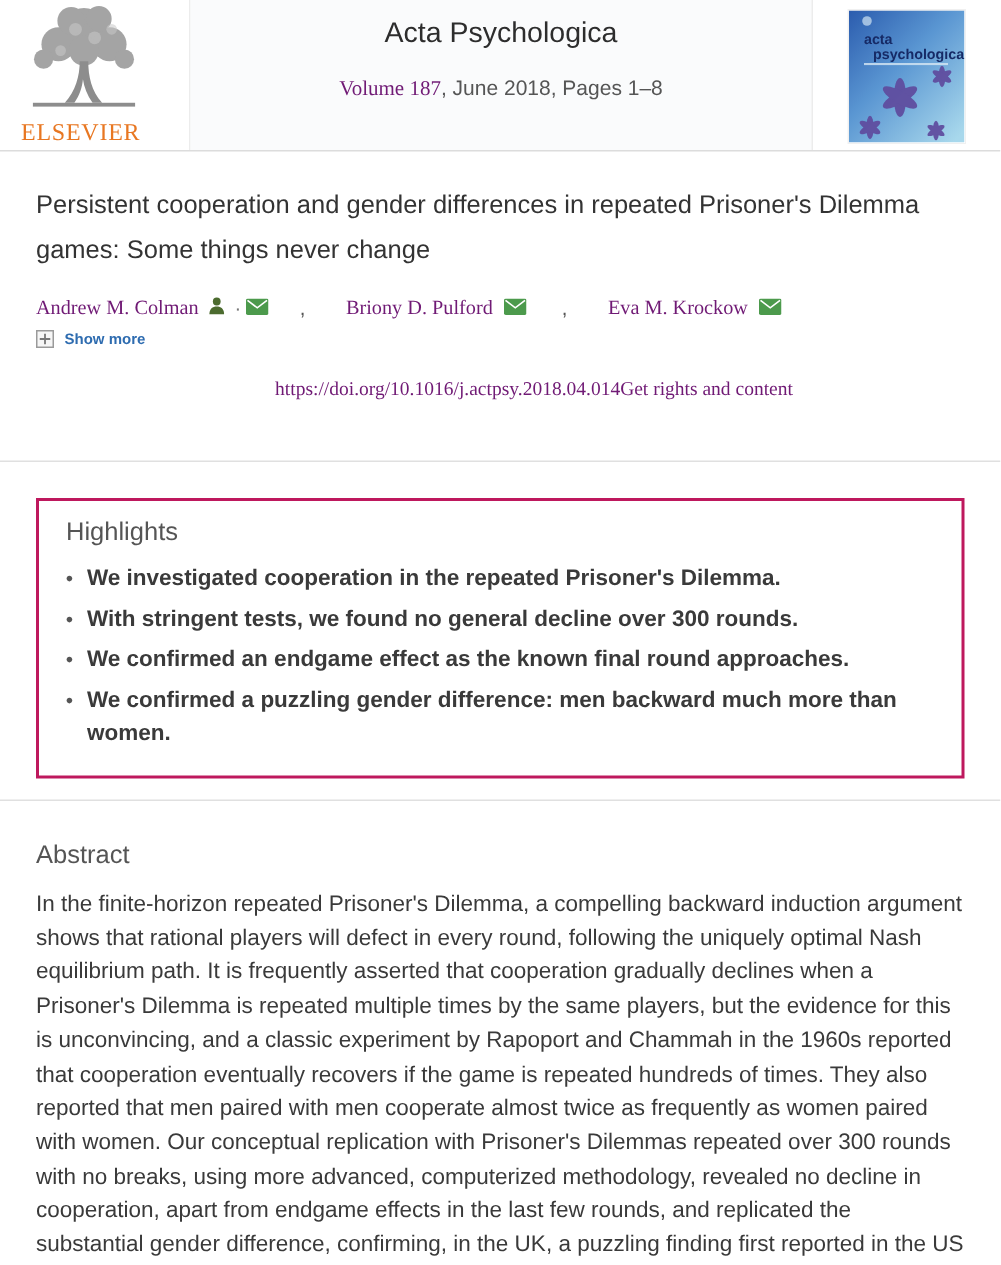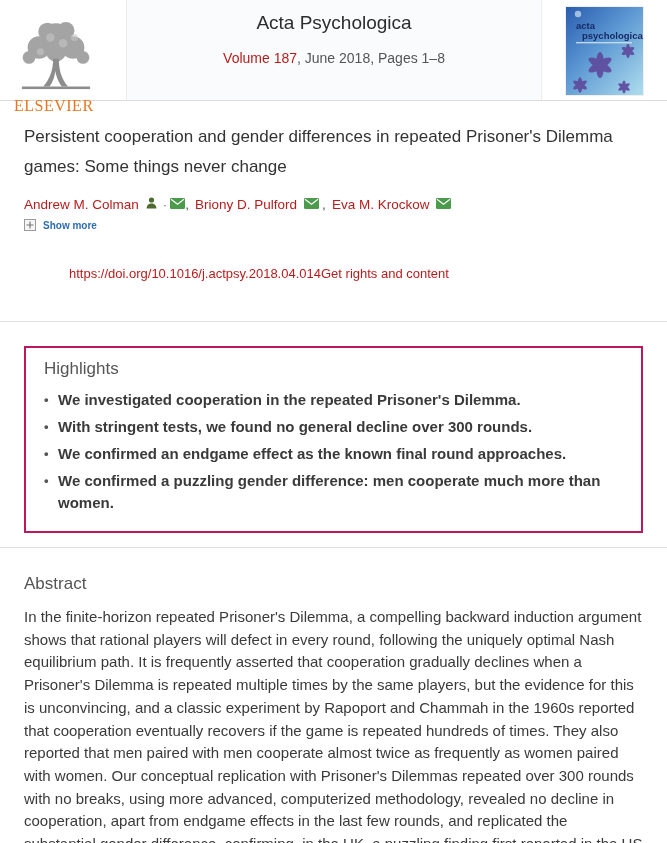--- a/index.html
+++ b/index.html
@@ -12,21 +12,21 @@
   .page { width: 667px; min-height: 843px; background: #fff; }
 
   
   .journal-header {
     display: flex;
     height: 101px;
     border-bottom: 1px solid #dcdcdc;
   }
   .logo-col {
     width: 127px;
-    padding: 20px 0 2px 12px;
+    padding: 2px 0 2px 12px;
     border-right: 1px solid #ececec;
     display: flex;
     flex-direction: column;
     align-items: flex-start;
     cursor: pointer;
   }
   .elsevier-text {
     font-family: "Liberation Serif", "DejaVu Serif", serif;
     color: #e87722;
     font-size: 16px;
@@ -54,39 +54,40 @@
     width: 126px;
     border-left: 1px solid #ececec;
     display: flex;
     justify-content: center;
     align-items: flex-start;
     padding-top: 7px;
   }
   .cover { cursor: pointer; box-shadow: 0 0 0 1px rgba(0,0,0,0.06); line-height: 0; }
 
   
-  .link { color: #b91c1c; text-decoration: none; cursor: pointer; }
+  .link { color: #701a75; text-decoration: none; cursor: pointer; font-family: Liberation Serif, serif; }
 
   
   .content { padding: 0 24px; }
   .article-title {
     margin-top: 21px;
     font-size: 17px;
     font-weight: 400;
     color: #333;
     line-height: 30px;
     max-width: 600px;
   }
   .authors {
     margin-top: 15px;
     font-size: 13.5px;
     color: #555;
     display: flex;
     align-items: center;
     flex-wrap: wrap;
+    gap: 21px;
   }
   .author { display: inline-flex; align-items: center; }
   .author a { margin-right: 4px; }
   .icon-gap { margin: 0 3px; }
   .dot-sep { color: #777; margin: 0 3px; }
   .comma-sep { margin-right: 6px; color: #555; }
   .envelope-icon, .person-icon { display: inline-block; vertical-align: middle; }
   .envelope-icon { cursor: pointer; }
 
   .show-more {
@@ -105,23 +106,23 @@
     margin-right: 7px;
   }
   .plusbox svg { display: block; }
   .show-more-label {
     color: #2e6cb0;
     font-size: 10px;
     font-weight: bold;
   }
 
   .doi-row {
-    margin-top: 35px;
-    display: flex;
-    justify-content: flex-start;
+    margin-top: 19px;
+    display: flex;
+    justify-content: center;
     align-items: baseline;
     font-size: 13px;
     padding-left: 45px;
   }
 
   .divider {
     border: none;
     border-top: 1px solid #e0e0e0;
     margin: 0;
   }
@@ -316,21 +317,21 @@
   <section class="highlights-box">
     <h2 class="section-heading">Highlights</h2>
     <ul class="highlights-list">
 
         <li>We investigated cooperation in the repeated Prisoner's Dilemma.</li>
 
         <li>With stringent tests, we found no general decline over 300 rounds.</li>
 
         <li>We confirmed an endgame effect as the known final round approaches.</li>
 
-        <li>We confirmed a puzzling gender difference: men cooperate much more than women.</li>
+        <li>We confirmed a puzzling gender difference: men backward much more than women.</li>
       </ul>
   </section>
 
   <hr class="divider divider-2" style="margin-top:14px;">
 
   <section class="abstract-section">
     <h2 class="section-heading abstract-heading">Abstract</h2>
     <p class="abstract-text">In the finite-horizon repeated Prisoner's Dilemma, a compelling backward induction argument shows that rational players will defect in every round, following the uniquely optimal Nash equilibrium path. It is frequently asserted that cooperation gradually declines when a Prisoner's Dilemma is repeated multiple times by the same players, but the evidence for this is unconvincing, and a classic experiment by Rapoport and Chammah in the 1960s reported that cooperation eventually recovers if the game is repeated hundreds of times. They also reported that men paired with men cooperate almost twice as frequently as women paired with women. Our conceptual replication with Prisoner's Dilemmas repeated over 300 rounds with no breaks, using more advanced, computerized methodology, revealed no decline in cooperation, apart from endgame effects in the last few rounds, and replicated the substantial gender difference, confirming, in the UK, a puzzling finding first reported in the US in the 1960s.</p>
   </section>
 

